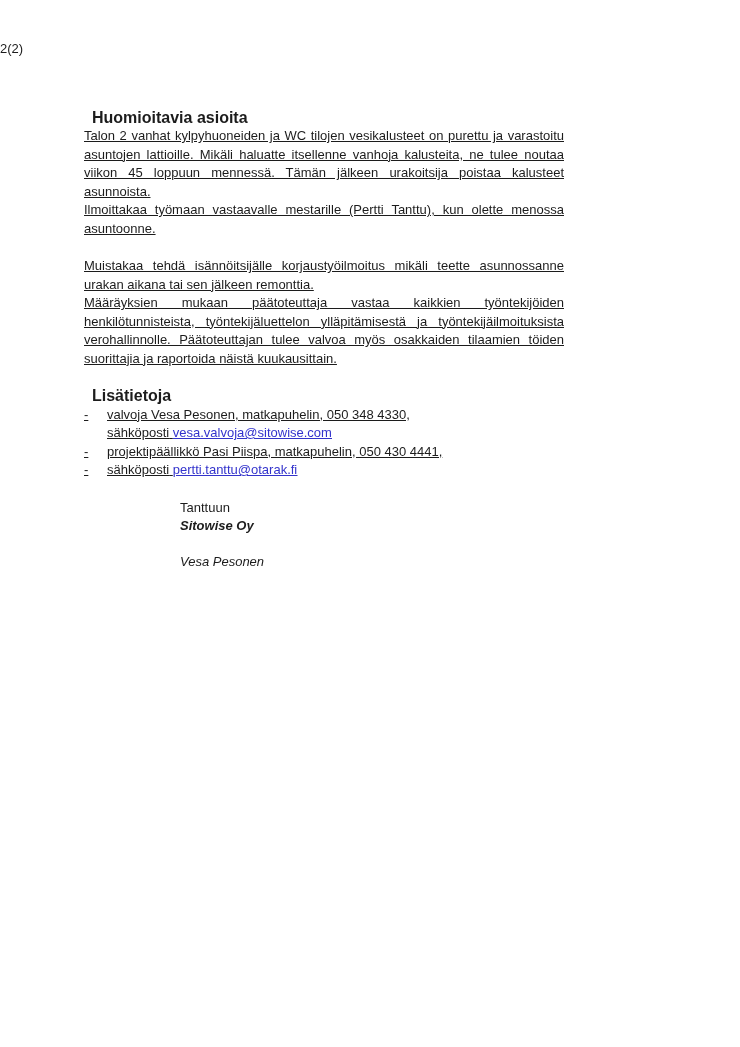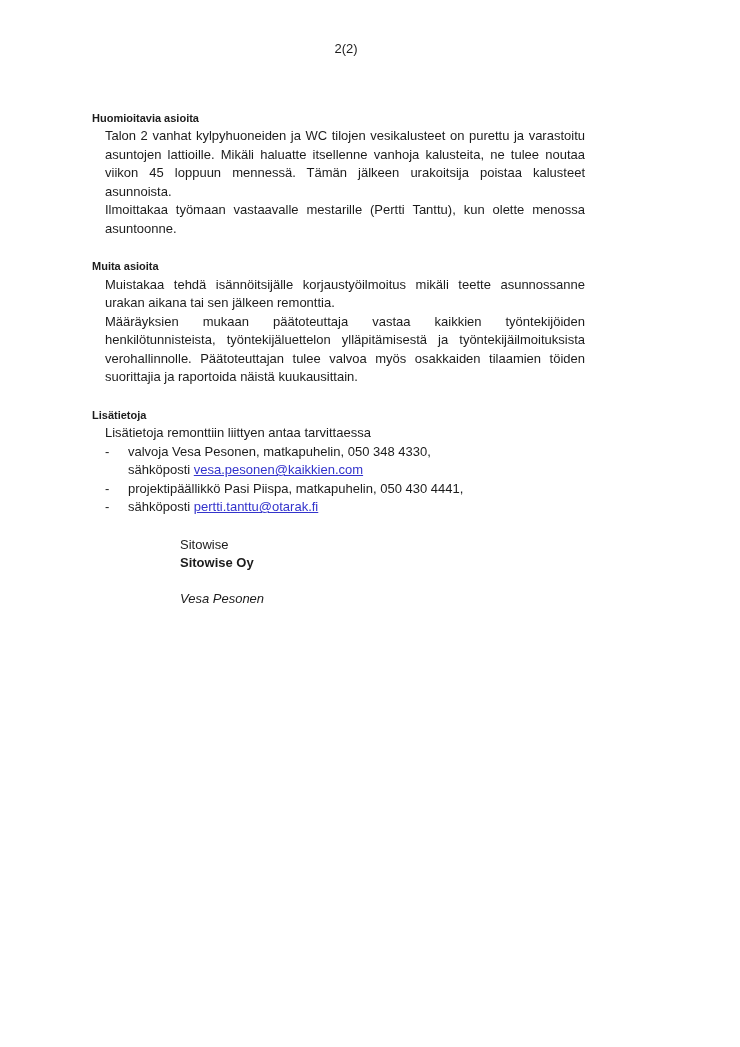--- a/index.html
+++ b/index.html
@@ -18,34 +18,35 @@
     width: 740px;
     height: 1047px;
     background: var(--background);
     color: var(--text);
     font-size: 13px;
     line-height: 18.5px;
     padding-top: 40px;
     overflow: hidden;
   }
   .page-number {
-    text-align: center;
+    text-align: left;
     padding-right: 48px;
     margin-bottom: 50px;
   }
   section { margin-bottom: 19px; }
   .heading {
     margin: 6px 0 0 92px;
-    font-size: 11px;
+    font-size: 16px;
     font-weight: 700;
     line-height: 18.5px;
   }
   .body {
-    margin-left: 105px;
+    margin-left: 84px;
     width: 480px;
+    text-decoration: underline;
   }
   .body p {
     margin: 0;
     text-align: justify;
   }
   .intro { text-align: left !important; }
   .bullet {
     display: flex;
     align-items: flex-start;
   }
@@ -57,74 +58,72 @@
   .email-link {
     color: var(--link);
     text-decoration: underline;
     cursor: pointer;
   }
   .signature {
     margin-left: 180px;
     margin-top: 14px;
   }
   .signature p { margin: 0; }
-  .signature .company { font-weight: 700; }
+  .signature .company { font-weight: 700; font-style: italic; }
   .signature .name { margin-top: 17px; font-style: italic; }
 </style>
 </head>
 <body>
 
 <div class="page">
 
   <div class="page-number">2(2)</div>
 
   <section>
     <h2 class="heading">Huomioitavia asioita</h2>
     <div class="body">
       <p>Talon 2 vanhat kylpyhuoneiden ja WC tilojen vesikalusteet on purettu ja varastoitu asuntojen lattioille. Mikäli haluatte itsellenne vanhoja kalusteita, ne tulee noutaa viikon 45 loppuun mennessä. Tämän jälkeen urakoitsija poistaa kalusteet asunnoista.</p>
       <p>Ilmoittakaa työmaan vastaavalle mestarille (Pertti Tanttu), kun olette menossa asuntoonne.</p>
     </div>
   </section>
 
   <section>
-    <h2 class="heading">Muita asioita</h2>
     <div class="body">
       <p>Muistakaa tehdä isännöitsijälle korjaustyöilmoitus mikäli teette asunnossanne urakan aikana tai sen jälkeen remonttia.</p>
       <p>Määräyksien mukaan päätoteuttaja vastaa kaikkien työntekijöiden henkilötunnisteista, työntekijäluettelon ylläpitämisestä ja työntekijäilmoituksista verohallinnolle. Päätoteuttajan tulee valvoa myös osakkaiden tilaamien töiden suorittajia ja raportoida näistä kuukausittain.</p>
     </div>
   </section>
 
   <section>
     <h2 class="heading">Lisätietoja</h2>
     <div class="body">
-      <p class="intro">Lisätietoja remonttiin liittyen antaa tarvittaessa</p>
 
       <div class="bullet">
         <span class="dash">-</span>
         <div class="bullet-body">
           <div>valvoja Vesa Pesonen, matkapuhelin, 050 348 4330,</div>
-          <div><span>sähköposti</span> <a class="email-link">vesa.pesonen@kaikkien.com</a></div>
+          <div><span>sähköposti</span> <a class="email-link">vesa.valvoja@sitowise.com</a></div>
         </div>
       </div>
 
       <div class="bullet">
         <span class="dash">-</span>
         <div class="bullet-body">
           <div>projektipäällikkö Pasi Piispa, matkapuhelin, 050 430 4441,</div>
         </div>
       </div>
 
       <div class="bullet">
         <span class="dash">-</span>
         <div class="bullet-body">
           <div><span>sähköposti</span> <a class="email-link">pertti.tanttu@otarak.fi</a></div>
         </div>
       </div>
     </div>
   </section>
 
   <div class="signature">
-    <p class="closing">Sitowise</p>
+    <p class="closing">Tanttuun</p>
     <p class="company">Sitowise Oy</p>
     <p class="name">Vesa Pesonen</p>
   </div>
 
 </div>
 
 </body></html>

